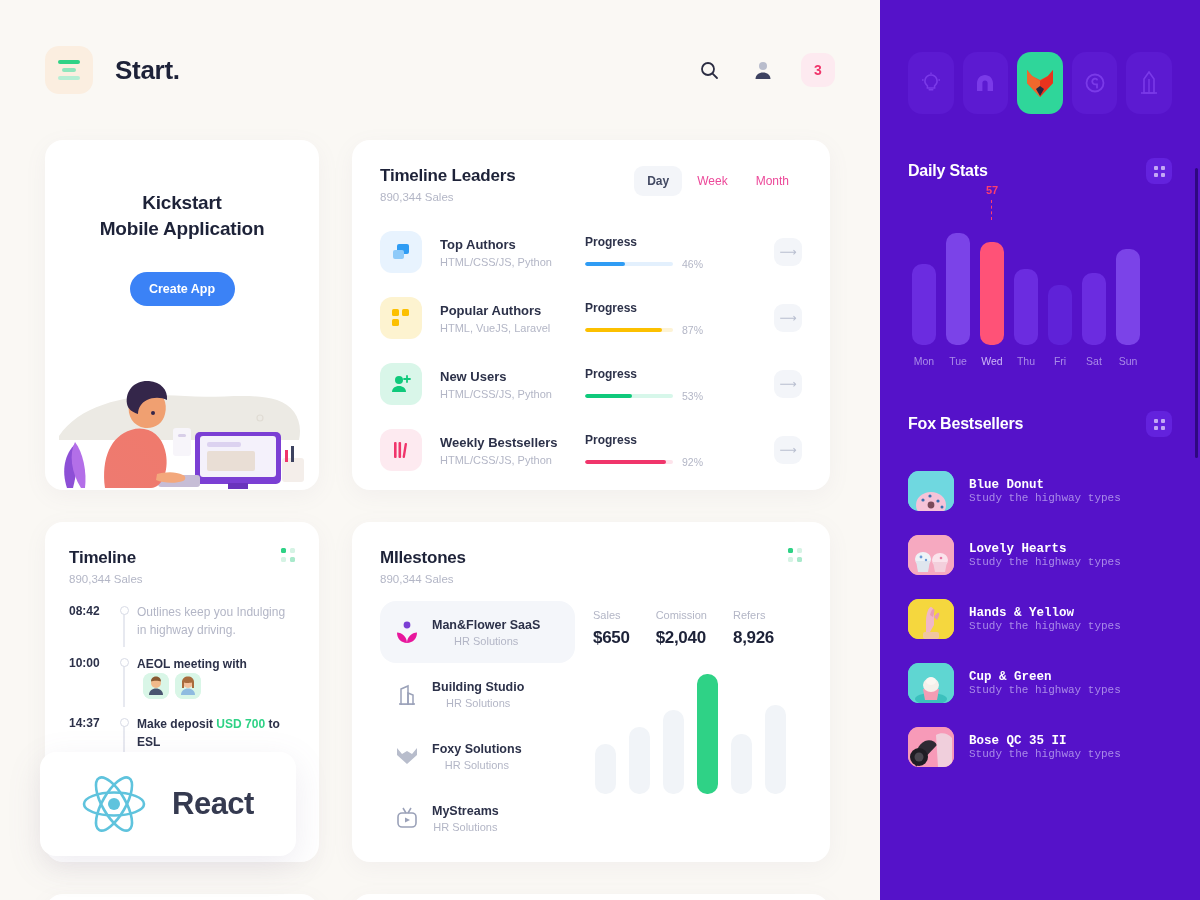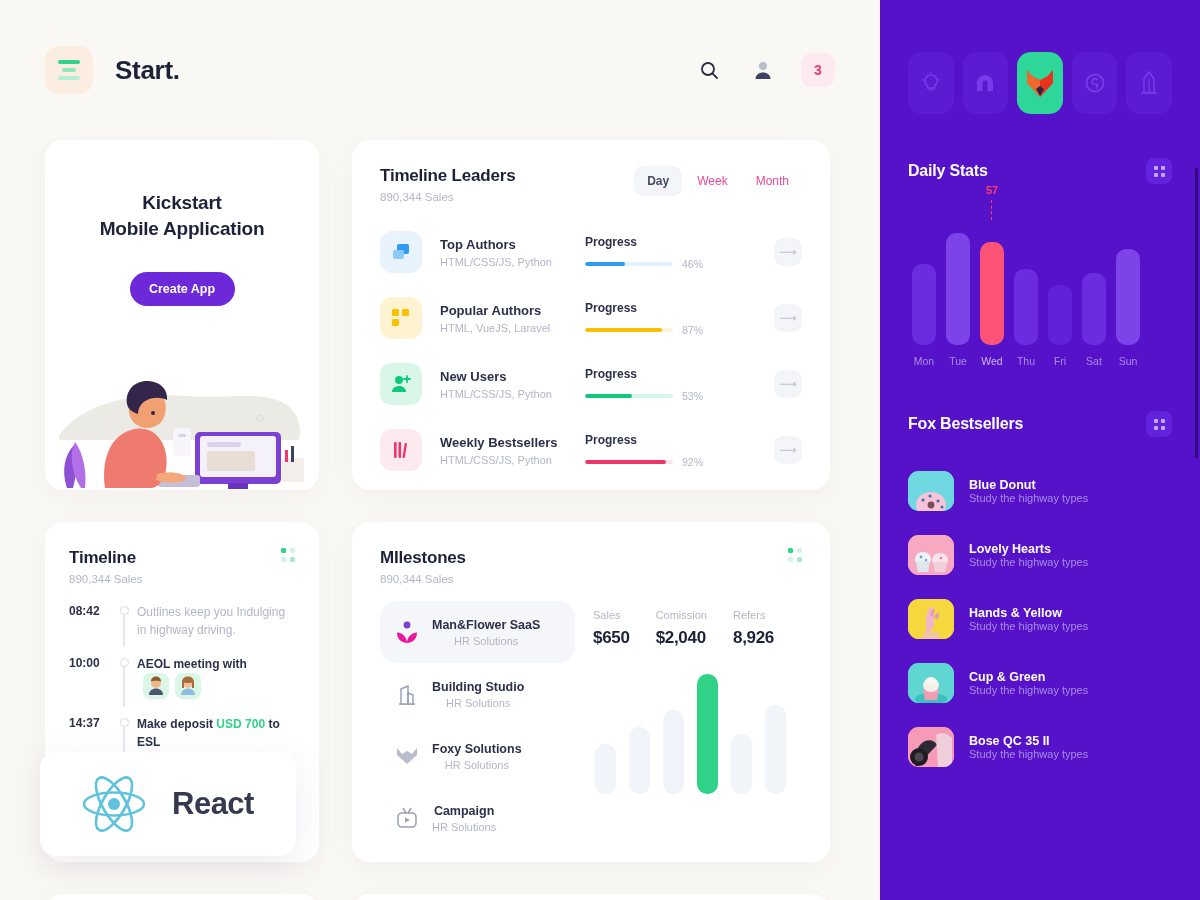--- a/index.html
+++ b/index.html
@@ -41,21 +41,21 @@
   .card {
     background:#ffffff; border-radius:18px;
     box-shadow:0 6px 22px rgba(140,130,160,0.07);
   }
 
   
   .kick { width:274px; height:350px; padding-top:50px; position:relative; overflow:hidden; }
   .kick h2 { text-align:center; font-size:19px; line-height:1.38; font-weight:bold; color:#1d2238; letter-spacing:-0.2px; }
   .kick .btn {
     display:block; margin:30px auto 0; width:105px; height:34px; border-radius:17px;
-    background:#6d28d9; color:#fff; font-size:12.5px; font-weight:bold;
+    background:#3b82f6; color:#fff; font-size:12.5px; font-weight:bold;
     border:none; cursor:pointer; font-family:inherit;
   }
   .illus { position:absolute; left:0; bottom:0; width:274px; height:120px; }
 
   
   .camp { width:478px; height:350px; padding:26px 28px 0; }
   .card-head { display:flex; align-items:flex-start; }
   .card-title { font-size:17px; font-weight:bold; color:#1d2238; letter-spacing:-0.2px; }
   .card-sub { font-size:11.5px; color:#b3b6c6; margin-top:5px; }
   .segs { margin-left:auto; display:flex; gap:2px; }
@@ -153,21 +153,21 @@
   .dcol { width:24px; display:flex; flex-direction:column; align-items:center; }
   .dbar { width:24px; border-radius:10px; }
   .dlabels { display:flex; gap:10px; padding-left:4px; margin-top:10px; }
   .dlab { width:24px; text-align:center; font-size:10.5px; color:#a98ae8; }
   .dlab.on { color:#cdb6f7; }
   .dpeak {
     position:absolute; font-size:11px; font-weight:bold; color:#ff3f6c;
   }
   .dstem { position:absolute; width:1px; border-left:1.5px dashed #ff3f6c; }
 
-  .blist { margin-top:22px; }
+  .blist { margin-top:22px;font-family:Liberation Mono, monospace; }
   .brow { display:flex; align-items:center; height:64px; cursor:pointer; }
   .bthumb { width:46px; height:40px; border-radius:11px; overflow:hidden; flex:0 0 auto; }
   .binfo { margin-left:15px; }
   .bname { font-size:12.5px; font-weight:bold; color:#fff; }
   .bsub { font-size:11px; color:#a98ae8; }
 
   .scroll {
     position:absolute; right:2px; top:168px; width:3px; height:290px;
     background:#2e0880; border-radius:2px;
   }
@@ -478,21 +478,21 @@
   <div class="mrow ">
     <div class="micon">
                     <svg width="22" height="22" viewBox="0 0 22 22">
                       <rect x="2" y="6" width="18" height="14" rx="4" fill="none" stroke="#9aa1b8" stroke-width="1.6"></rect>
                       <path d="M9 10.5l5 2.5-5 2.5z" fill="#9aa1b8"></path>
                       <line x1="7" y1="1" x2="10" y2="6" stroke="#9aa1b8" stroke-width="1.5"></line>
                       <line x1="15" y1="1" x2="12" y2="6" stroke="#9aa1b8" stroke-width="1.5"></line>
                     </svg>
                   </div>
     <div class="minfo">
-      <div class="mname">Campaign</div>
+      <div class="mname">MyStreams</div>
       <div class="msub">HR Solutions</div>
     </div>
   </div>
               </div>
             <div class="mstats">
               <div class="statrow" id="milestone-stats">
   <div class="stat">
     <div class="slab">Sales</div>
     <div class="sval">$650</div>
   </div>

